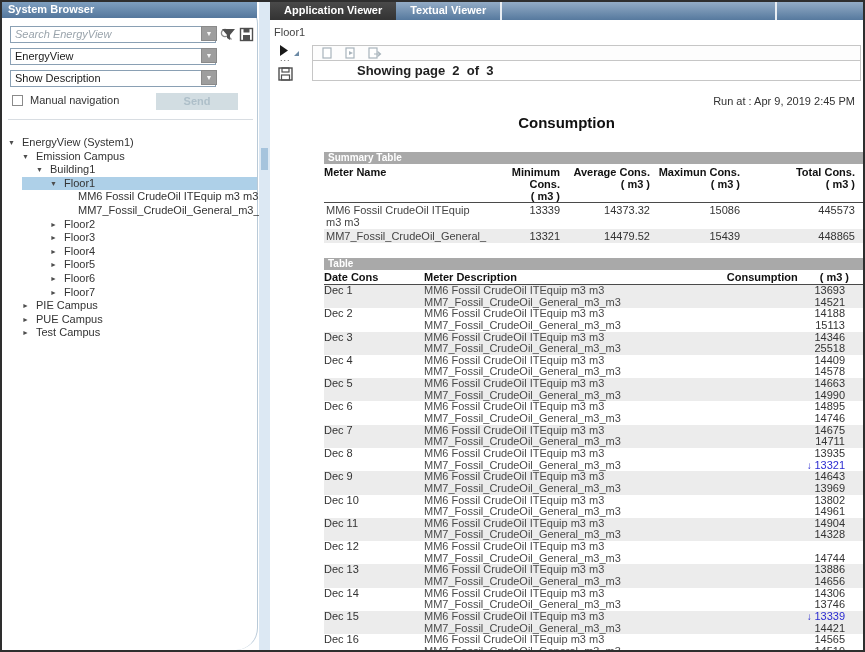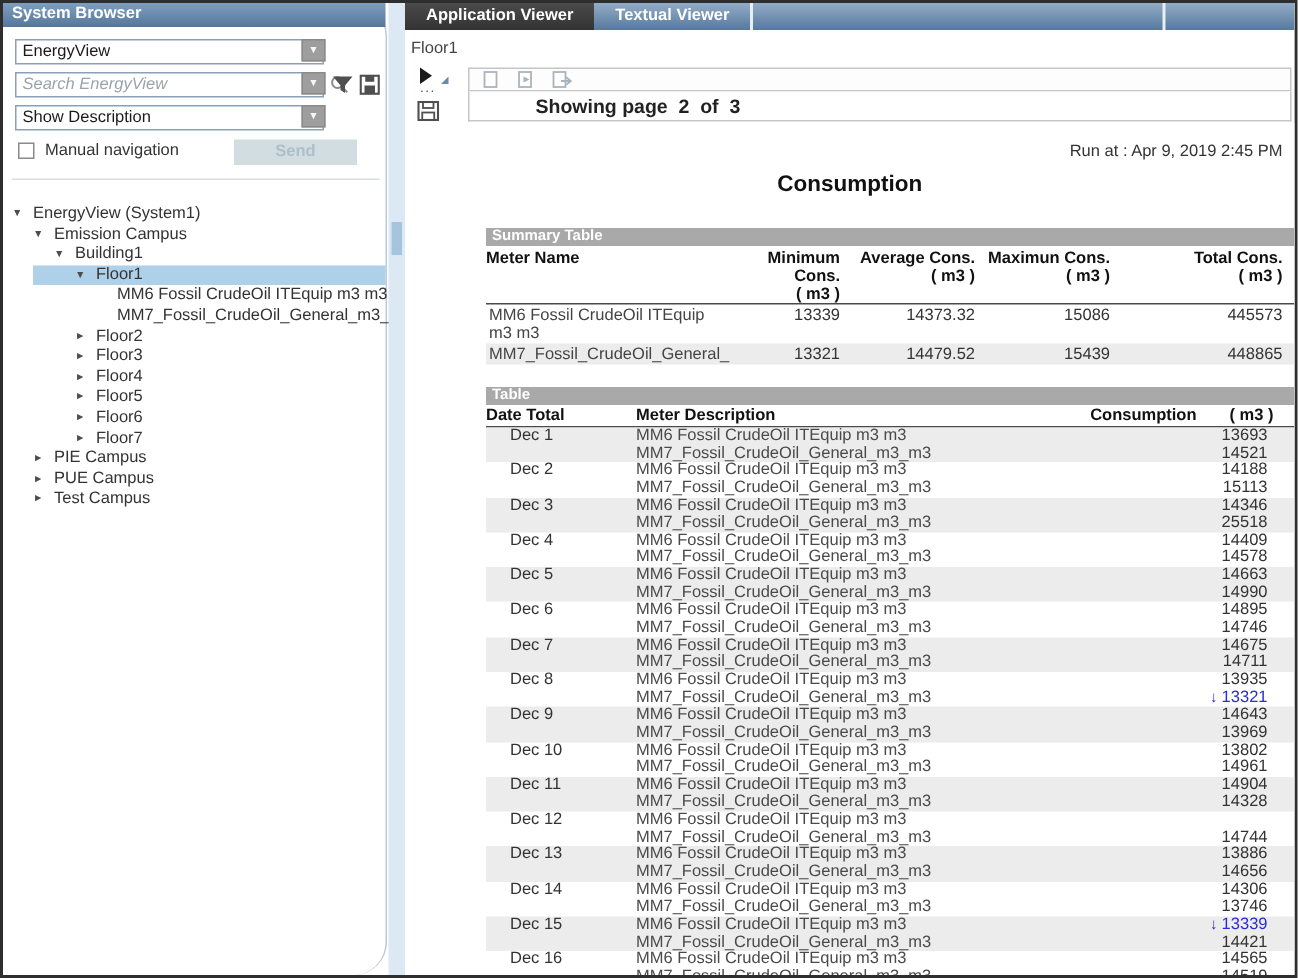--- a/index.html
+++ b/index.html
@@ -67,41 +67,37 @@
   .srow { display:grid; grid-template-columns:160px 76px 90px 90px 1fr; font-size:11px; color:#333; padding:1px 0; }
   .srow.band { background:#ececec; }
   .scell.meter { color:#444; padding-left:2px; }
 
   .table-section { margin-top:15px; }
   .dhead { display:grid; grid-template-columns:100px 1fr 220px; border-bottom:1px solid #4a4a4a; padding:1px 0; }
   .dhc { font-size:11px; font-weight:bold; color:#111; }
   .dhc.cons { display:flex; justify-content:flex-end; gap:22px; padding-right:14px; }
   .dgroup.band { background:#ececec; }
   .dline { display:grid; grid-template-columns:100px 1fr 220px; height:11.65px; line-height:11.65px; font-size:11px; }
-  .dcell.date { color:#333; padding-left:16px; }
+  .dcell.date { color:#333; padding-left:0; }
   .dcell.desc { color:#4a4a4a; }
   .dcell.val { text-align:right; padding-right:18px; color:#333; }
   .min, .min-arrow { color:#2b2bd0; }
   .min-arrow { font-size:10px; }
 
   svg { display:block; }
 </style>
 </head>
 <body>
 
 <div class="app">
 
   <div class="left-panel">
     <div class="panel-header">System Browser</div>
 
     <div class="controls">
-      <div class="ctl-row">
-        <div class="combo">EnergyView</div>
-        <div class="dd-btn" style="right:36px;">▼</div>
-      </div>
       <div class="ctl-row">
         <div class="search-input">Search EnergyView</div>
         <span class="search-glyph">
           <svg width="14" height="14" viewBox="0 0 14 14">
               <circle cx="6" cy="6" r="3.6" fill="none" stroke="#8a8a8a" stroke-width="1.3"></circle>
               <line x1="9" y1="9" x2="12.5" y2="12.5" stroke="#8a8a8a" stroke-width="1.3"></line>
             </svg>
         </span>
         <div class="dd-btn" style="right:36px;">▼</div>
         <span class="side-icon" style="right:16px; top:1px;">
@@ -109,20 +105,24 @@
               <path d="M1 2 H14 L9 8 V13 L6 11 V8 Z" fill="#4f4f4f"></path>
             </svg>
         </span>
         <span class="side-icon" style="right:-2px; top:1px;">
           <svg width="15" height="15" viewBox="0 0 15 15">
               <rect x="1.5" y="1.5" width="12" height="12" fill="none" stroke="#4f4f4f" stroke-width="1.4"></rect>
               <rect x="4.5" y="1.5" width="6" height="4" fill="#4f4f4f"></rect>
               <rect x="4" y="8" width="7" height="5.5" fill="#4f4f4f"></rect>
             </svg>
         </span>
+      </div>
+      <div class="ctl-row">
+        <div class="combo">EnergyView</div>
+        <div class="dd-btn" style="right:36px;">▼</div>
       </div>
       <div class="ctl-row">
         <div class="combo">Show Description</div>
         <div class="dd-btn" style="right:36px;">▼</div>
       </div>
       <div class="nav-row">
         <div class="checkbox"></div>
         <div class="chk-label">Manual navigation</div>
         <div class="send-btn">Send</div>
       </div>
@@ -230,21 +230,21 @@
               <div class="scell num">14479.52</div>
               <div class="scell num">15439</div>
               <div class="scell num">448865</div>
             </div>
           </div>
       </div>
 
       <div class="section table-section">
         <div class="sec-bar">Table</div>
         <div class="dhead">
-          <div class="dhc">Date Total</div>
+          <div class="dhc">Date Cons</div>
           <div class="dhc">Meter Description</div>
           <div class="dhc cons">
               <span>Consumption</span>
               <span>( m3 )</span>
             </div>
         </div>
         <div>
             <div class="dgroup band">
               <div class="dline">
                 <div class="dcell date">Dec 1</div>

